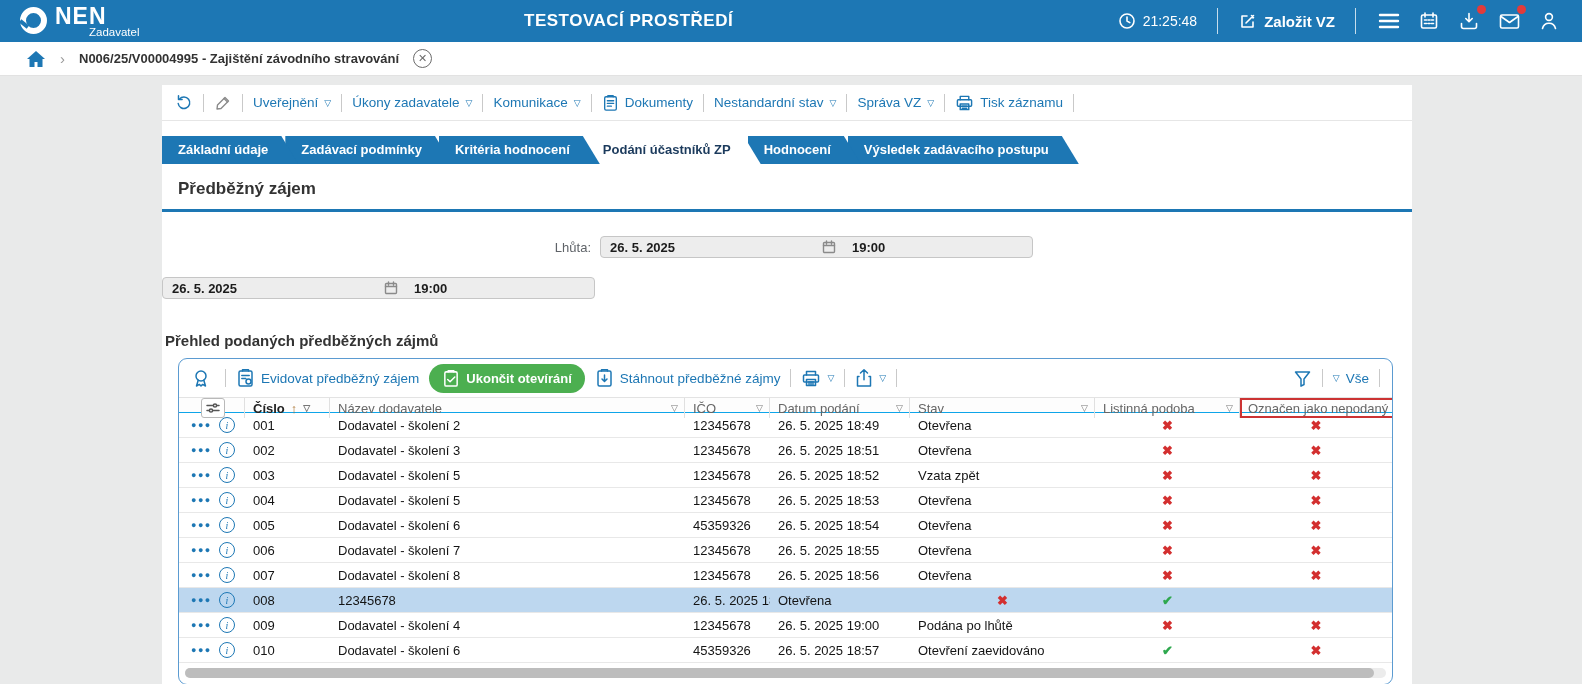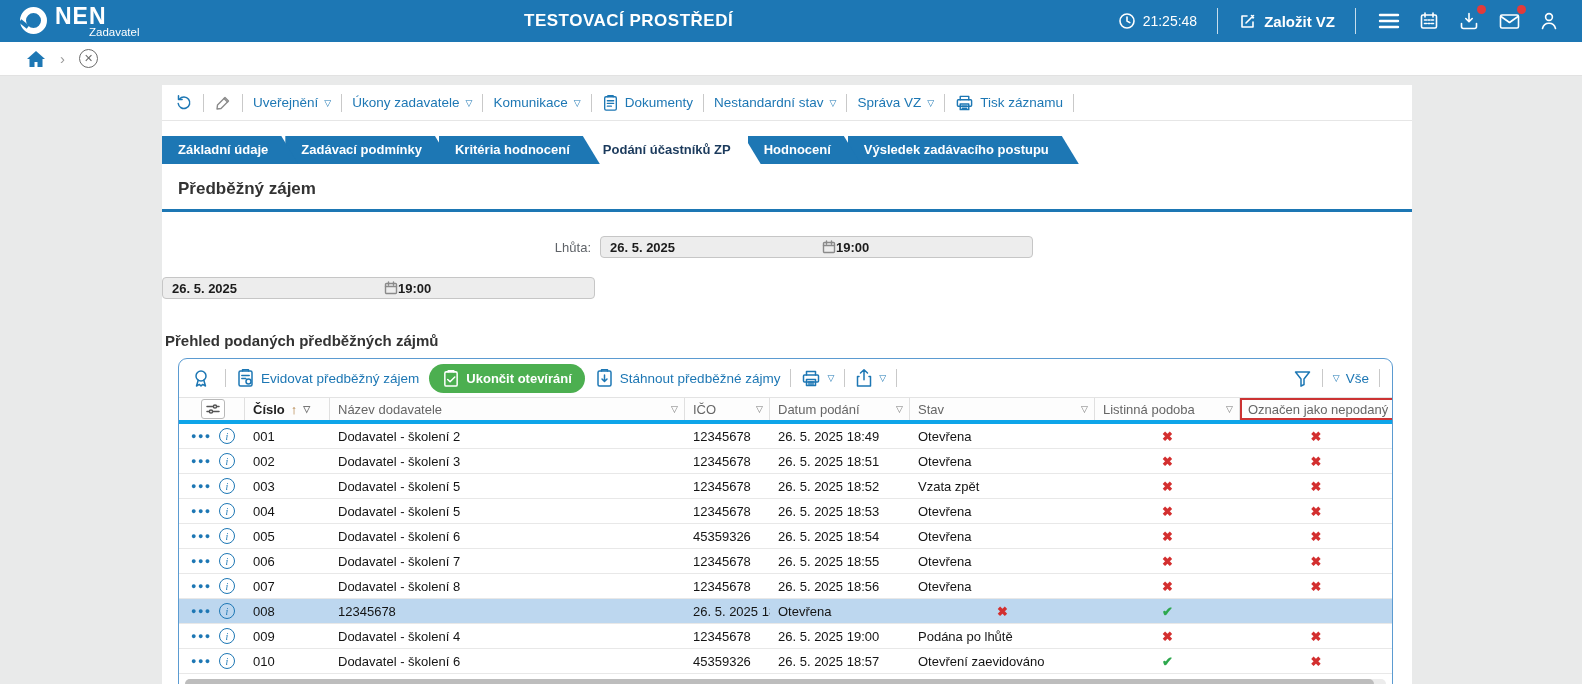--- a/index.html
+++ b/index.html
@@ -48,35 +48,35 @@
   .section-head { font-size:17px; font-weight:bold; color:#333; padding:15px 0 10px 16px; }
   .blue-rule { height:3px; background:#1d77b4; }
 
   
   .form-area { padding-top:24px; padding-bottom:6px; }
   .form-row { display:flex; align-items:center; margin-bottom:19px; }
   .form-label { width:438px; text-align:right; color:#5f6368; font-size:13px; padding-right:9px; flex:none; }
   .form-field { width:433px; height:22px; background:#ededed; border:1px solid #c6c6c6; border-radius:4px;
                 display:flex; align-items:center; font-size:13px; font-weight:bold; color:#1c1c1c; padding:0 9px; }
   .ff-date { width:212px; }
-  .ff-time { display:flex; align-items:center; gap:0; }
+  .ff-time { display:flex; align-items:center; gap:16px; }
   .cal-glyph { color:#8a8a8a; display:flex; }
 
   .grid-title { font-size:15px; font-weight:bold; color:#333; margin:8px 0 9px 3px; }
 
   
   .grid-card { margin-left:16px; width:1215px; border:1px solid #5b9bd1; border-radius:9px; overflow:hidden; background:#fff; }
   .grid-toolbar { height:38px; display:flex; align-items:center; padding:0 12px; }
   .gt-link { display:flex; align-items:center; gap:6px; color:#1d77b4; font-size:13.5px; cursor:pointer; white-space:nowrap; }
   .gt-btn-green { display:flex; align-items:center; gap:6px; background:#4caf50; color:#fff; font-size:13px; font-weight:bold;
                   border:none; border-radius:15px; padding:5px 13px; margin:0 10px; cursor:pointer; white-space:nowrap; }
   .gt-spacer { flex:1; }
 
   .gcols { display:grid; grid-template-columns:66px 85px 355px 85px 140px 185px 145px 1fr; }
-  .grid-head { height:27px; align-items:center; border-top:1px solid #e3e3e3; border-bottom:4px solid #0ea5e9; color:#666; font-size:13px; background:#fdfdfd; }
+  .grid-head { height:16px; align-items:center; border-top:1px solid #e3e3e3; border-bottom:1px solid #0ea5e9; color:#666; font-size:13px; background:#fdfdfd; }
   .gh-cell { display:flex; align-items:center; height:100%; padding:0 6px 0 8px; border-right:1px solid #e0e0e0; }
   .gh-cell:last-child { border-right:none; }
   .gh-label { white-space:nowrap; overflow:hidden; }
   .gh-tri { margin-left:auto; font-size:9px; color:#777; }
   .gh-cislo { font-weight:bold; color:#222; }
   .gh-cislo .sort-arrow { color:#a9712c; font-size:13px; margin:0 4px 0 6px; }
   .gh-cislo .gh-tri { margin-left:2px; }
   .gh-flag { outline:2px solid #cc3333; outline-offset:-2px; }
   .col-btn { width:24px; height:20px; border:1px solid #b9b9b9; border-radius:3px; display:flex; align-items:center; justify-content:center; margin:0 auto; cursor:pointer; background:#fff; }
 
@@ -159,20 +159,21 @@
         </svg>
     </div>
   </div>
 </header>
 
 <nav class="breadcrumb">
   <svg width="20" height="18" viewBox="0 0 20 18">
       <path d="M10 1 1 9h2.5v8h5v-5h3v5h5V9H19z" fill="#1d77b4"></path>
     </svg>
   <span class="crumb-chev">›</span>
+  <span class="crumb-label">N006/25/V00004995 - Zajištění závodního stravování</span>
   <span class="crumb-close">✕</span>
 </nav>
 
 <main class="content">
 
   <div class="actionbar">
     <span class="ab-item">
       <svg class="ic" width="19" height="19" viewBox="0 0 19 19">
           <path d="M4.2 10.5a5.8 5.8 0 1 0 1.2-4.4"></path>
           <path d="M4.5 2.8v3.6h3.6"></path>

